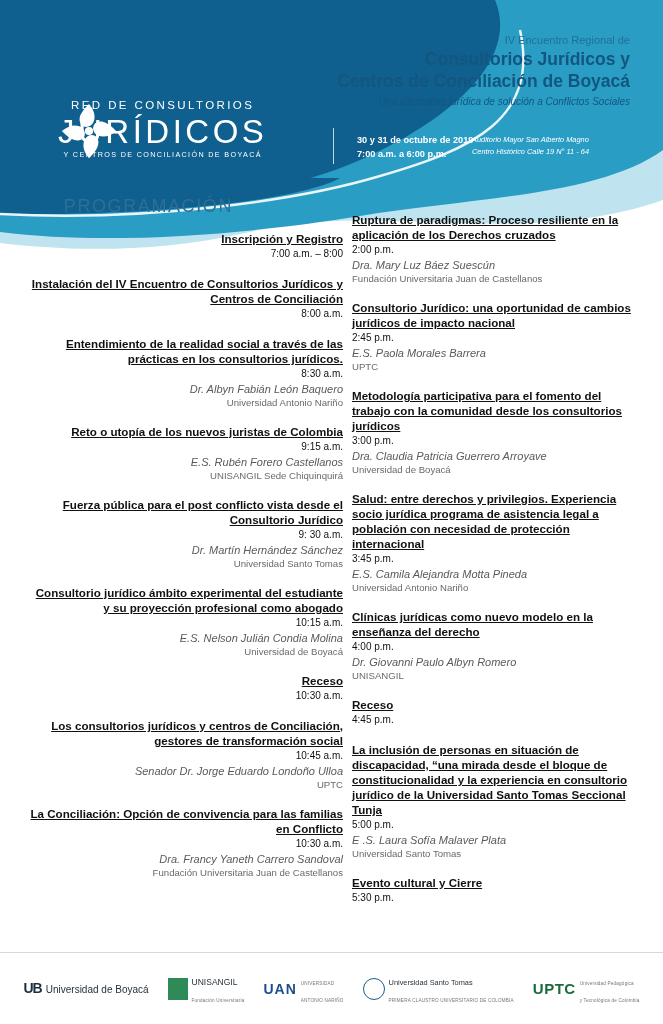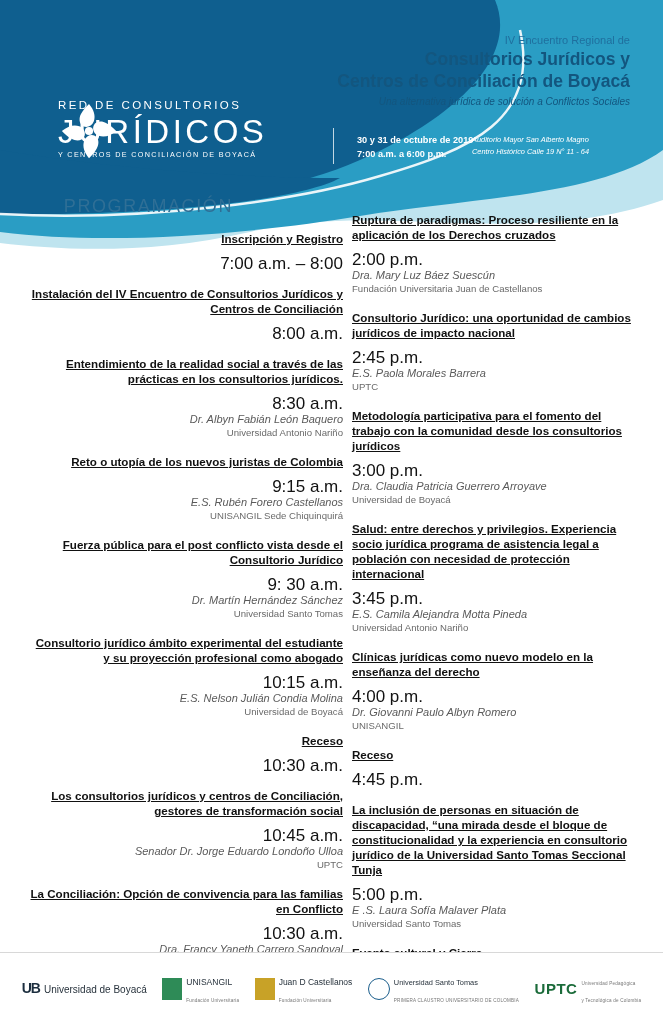--- a/index.html
+++ b/index.html
@@ -26,20 +26,21 @@
   }
   .header svg { position: absolute; top: 0; left: 0; }
 
   .brand {
     position: absolute;
     left: 58px; top: 100px;
     display: flex;
     align-items: center;
     gap: 12px;
     color: #ffffff;
+    text-align: center;
   }
   .brand-mark { width: 62px; height: 62px; }
   .brand-text { line-height: 1; }
   .brand-line1 {
     font-size: 11.5px;
     letter-spacing: 2.4px;
     color: #ffffff;
     margin-bottom: 3px;
   }
   .brand-line2 {
@@ -132,24 +133,24 @@
 
   .item { margin-bottom: 15px; }
   .item-title {
     font-size: 11.6px;
     font-weight: bold;
     color: #111111;
     line-height: 15px;
     text-decoration: underline;
   }
   .item-time {
-    font-size: 17px;
+    font-size: 10px;
     color: #111111;
     line-height: 15px;
-    margin-top: 10px;
+    margin-top: 0;
   }
   .item-speaker {
     font-size: 11px;
     font-style: italic;
     color: #5a5a5a;
     line-height: 14px;
     margin-top: 1px;
   }
   .item-org {
     font-size: 9.6px;
@@ -377,28 +378,28 @@
     </div>
 
     <div class="logo">
       <span class="badge-sq green"></span>
       <span class="logo-txt">
         <span class="logo-name sm">UNISANGIL</span><br>
         <span class="logo-sub">Fundación Universitaria</span>
       </span>
     </div>
 
+
     <div class="logo">
-      <span class="badge-sq gold"></span>
+      <span class="uan-mark">UAN</span>
       <span class="logo-txt">
-        <span class="logo-name sm">Juan D Castellanos</span><br>
-        <span class="logo-sub">Fundación Universitaria</span>
+        <span class="logo-sub">UNIVERSIDAD</span><br>
+        <span class="logo-sub">ANTONIO NARIÑO</span>
       </span>
     </div>
-
 
     <div class="logo">
       <span class="badge-circle"></span>
       <span class="logo-txt">
         <span class="logo-name xs">Universidad Santo Tomas</span><br>
         <span class="logo-sub">PRIMERA CLAUSTRO UNIVERSITARIO DE COLOMBIA</span>
       </span>
     </div>
 
     <div class="logo">

